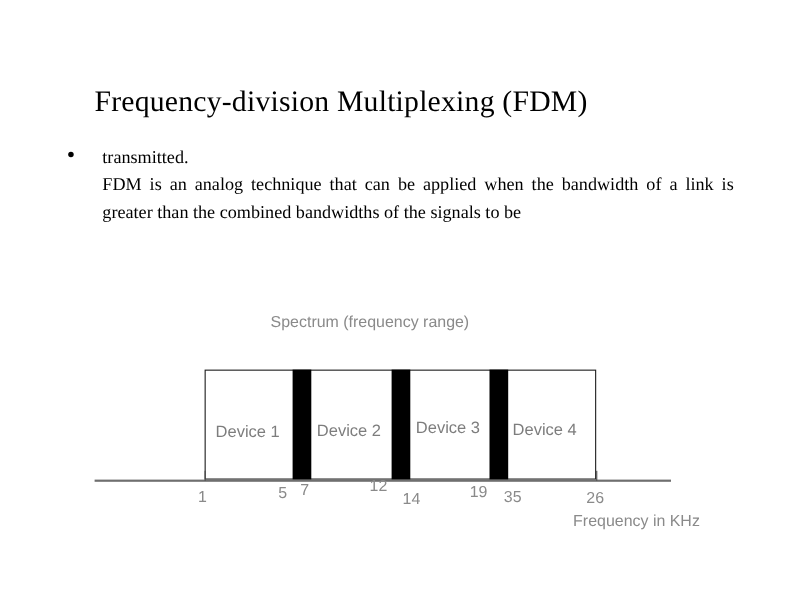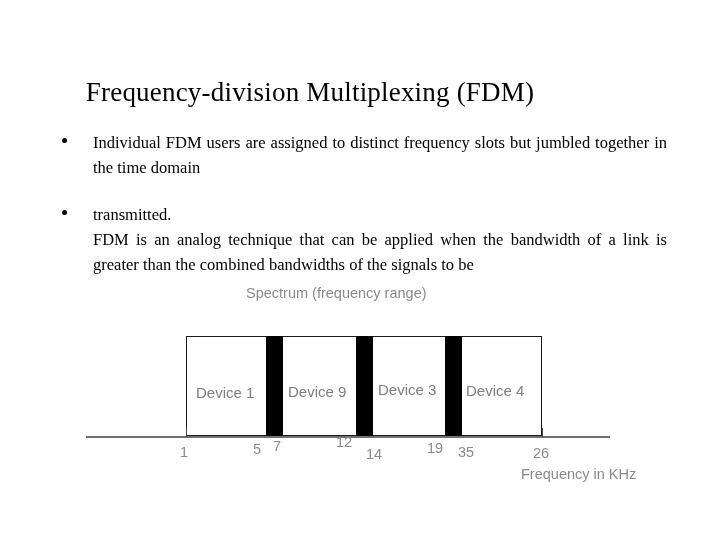--- a/index.html
+++ b/index.html
@@ -159,45 +159,41 @@
     white-space: nowrap;
   }
 </style>
 </head>
 <body>
 
 <div id="slide-title">Frequency-division Multiplexing (FDM)</div>
 
 <div id="bullet-list">
 
-  <div class="bullet-row">
-    <span class="bullet-dot"></span>
-    <div class="bullet-text">Individual FDM users are assigned to distinct  frequency slots  but jumbled together in the time domain</div>
-  </div>
 
   <div class="bullet-row">
     <span class="bullet-dot"></span>
     <div class="bullet-text tail">transmitted.</div>
     <div class="bullet-text">FDM is an analog technique that can be applied when the bandwidth of a link is greater than the combined bandwidths of the signals to be</div>
   </div>
 
 </div>
 
 <div id="diagram">
 
   <div id="spectrum-caption">Spectrum (frequency range)</div>
 
   <div id="spectrum-box"></div>
 
   <div class="guard-band" id="guard-band-1"></div>
   <div class="guard-band" id="guard-band-2"></div>
   <div class="guard-band" id="guard-band-3"></div>
 
   <div class="device-label" id="device-label-1">Device 1</div>
-  <div class="device-label" id="device-label-2">Device 9</div>
+  <div class="device-label" id="device-label-2">Device 2</div>
   <div class="device-label" id="device-label-3">Device 3</div>
   <div class="device-label" id="device-label-4">Device 4</div>
 
   <div id="frequency-axis"></div>
   <div class="axis-tick" id="axis-tick-1"></div>
   <div class="axis-tick" id="axis-tick-26"></div>
 
   <div class="axis-value" id="axis-value-1">1</div>
   <div class="axis-value" id="axis-value-5">5</div>
   <div class="axis-value" id="axis-value-7">7</div>

